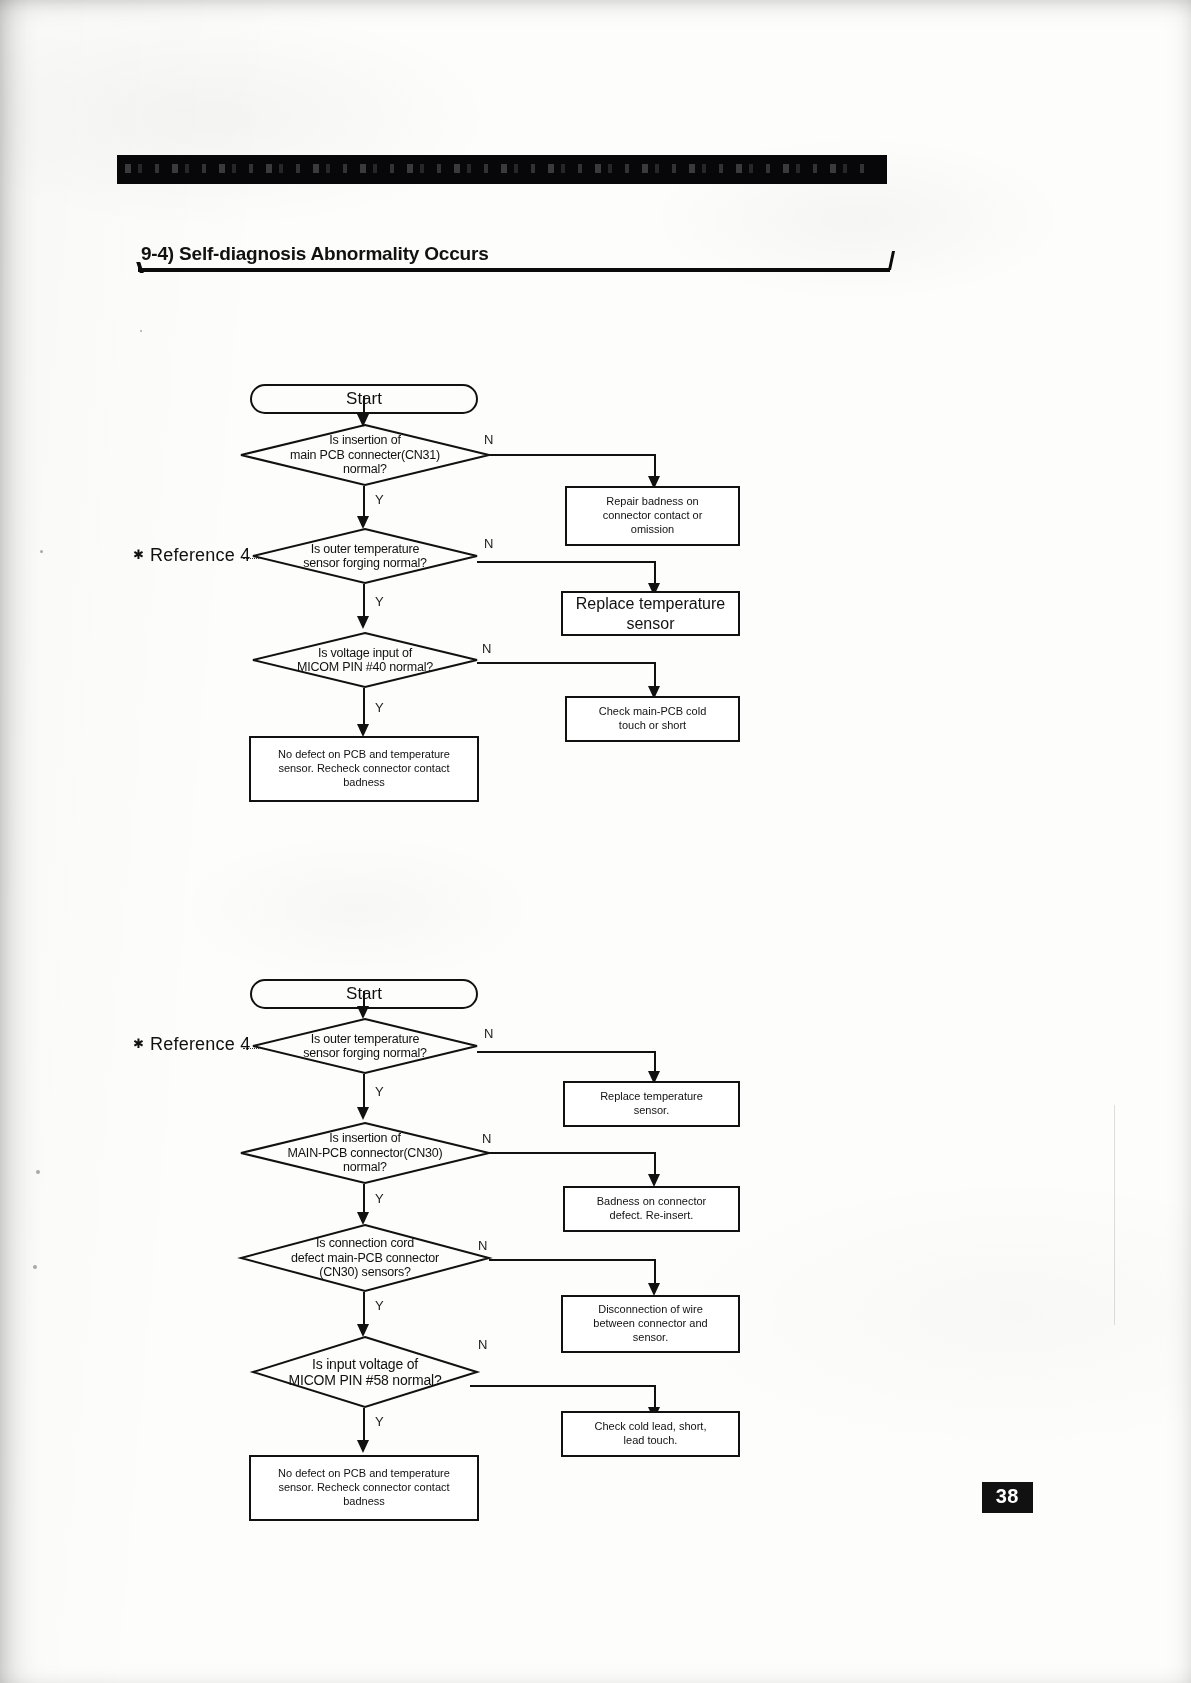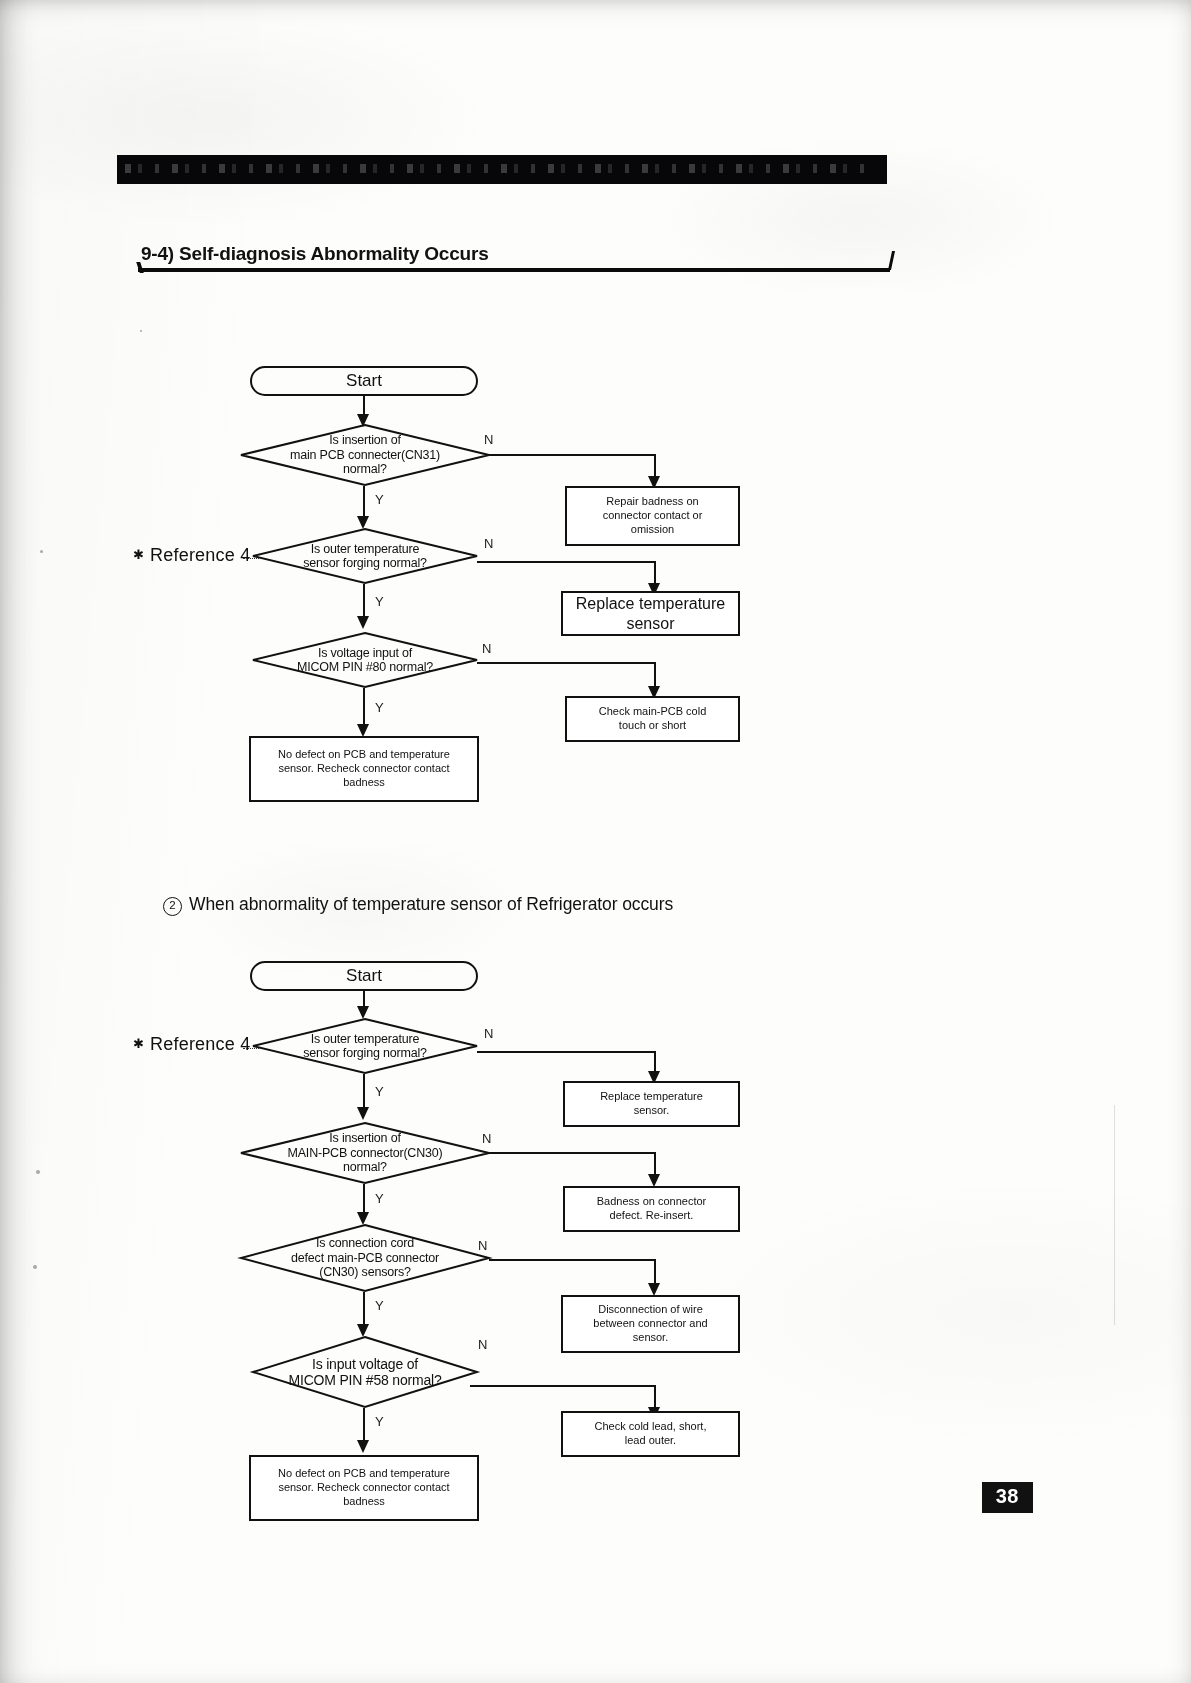--- a/index.html
+++ b/index.html
@@ -77,21 +77,21 @@
     font-size:11.5px;text-align:center;margin-right:7px;vertical-align:1px;
   }
 
   
   .chart{position:absolute;}
   .node{position:absolute;box-sizing:border-box;}
 
   .terminal{
     border:2px solid #111;border-radius:22px;
     display:flex;align-items:center;justify-content:center;
-    font-size:17px;background:transparent;
+    font-size:17px;background:transparent;margin-top:18px;
   }
 
   .rect{
     border:2px solid #111;
     display:flex;align-items:center;justify-content:center;
     text-align:center;line-height:1.25;
     font-size:11px;background:#fff;
     padding:2px 5px;
   }
 
@@ -212,43 +212,40 @@
     <div class="arrow-down" style="left:357px;top:616px;"></div>
 
     <div class="node rect" style="left: 561px; top: 591px; width: 179px; height: 45px; font-size: 16px; white-space: pre-line;">Replace  temperature
 sensor</div>
 
     <div class="diamond" style="left:252px;top:632px;width:226px;height:56px;">
       <svg width="226" height="56" viewBox="0 0 226 56" aria-hidden="true">
         <polygon points="113,1 225,28 113,55 1,28" fill="none" stroke="#111" stroke-width="2"></polygon>
       </svg>
       <div class="dtext" style="white-space:pre-line;padding:0 14px;">Is voltage input of
-MICOM PIN #80 normal?</div>
+MICOM PIN #40 normal?</div>
     </div>
 
     <div class="branch-label" style="left:482px;top:641px;">N</div>
     <div class="hline" style="left:477px;top:662px;width:179px;"></div>
     <div class="vline" style="left:654px;top:662px;height:28px;"></div>
     <div class="arrow-down" style="left:648px;top:686px;"></div>
 
     <div class="vline" style="left:363px;top:688px;height:40px;"></div>
     <div class="branch-label" style="left:375px;top:700px;">Y</div>
     <div class="arrow-down" style="left:357px;top:724px;"></div>
 
     <div class="node rect" style="left: 565px; top: 696px; width: 175px; height: 46px; white-space: pre-line;">Check  main-PCB cold
 touch or short</div>
 
     <div class="node rect" style="left: 249px; top: 736px; width: 230px; height: 66px; white-space: pre-line;">No defect on PCB and temperature
 sensor. Recheck  connector contact
 badness</div>
   </div>
 
-  <div class="subhead" style="left:163px;top:894px;">
-    <span class="circnum">2</span><span>When abnormality of temperature sensor of Refrigerator occurs</span>
-  </div>
 
   <div class="chart" style="left:0;top:0;">
 
     <div class="node terminal" style="left:250px;top:961px;width:228px;height:30px;">Start</div>
 
     <div class="vline" style="left:363px;top:991px;height:20px;"></div>
     <div class="arrow-down" style="left:357px;top:1006px;"></div>
 
     <div class="diamond" style="left:252px;top:1018px;width:226px;height:56px;">
       <svg width="226" height="56" viewBox="0 0 226 56" aria-hidden="true">
@@ -329,21 +326,21 @@
     <div class="branch-label" style="left:478px;top:1337px;">N</div>
     <div class="hline" style="left:470px;top:1385px;width:186px;"></div>
     <div class="vline" style="left:654px;top:1385px;height:26px;"></div>
     <div class="arrow-down" style="left:648px;top:1407px;"></div>
 
     <div class="vline" style="left:363px;top:1408px;height:38px;"></div>
     <div class="branch-label" style="left:375px;top:1414px;">Y</div>
     <div class="arrow-down" style="left:357px;top:1440px;"></div>
 
     <div class="node rect" style="left: 561px; top: 1411px; width: 179px; height: 46px; white-space: pre-line;">Check cold lead, short,
-lead outer.</div>
+lead touch.</div>
 
     <div class="node rect" style="left: 249px; top: 1455px; width: 230px; height: 66px; white-space: pre-line;">No defect on PCB and temperature
 sensor. Recheck  connector contact
 badness</div>
   </div>
 
   <div class="page-num">38</div>
 
   <div style="position:absolute;right:76px;top:1105px;width:1px;height:220px;background:rgba(0,0,0,.12);"></div>
 

